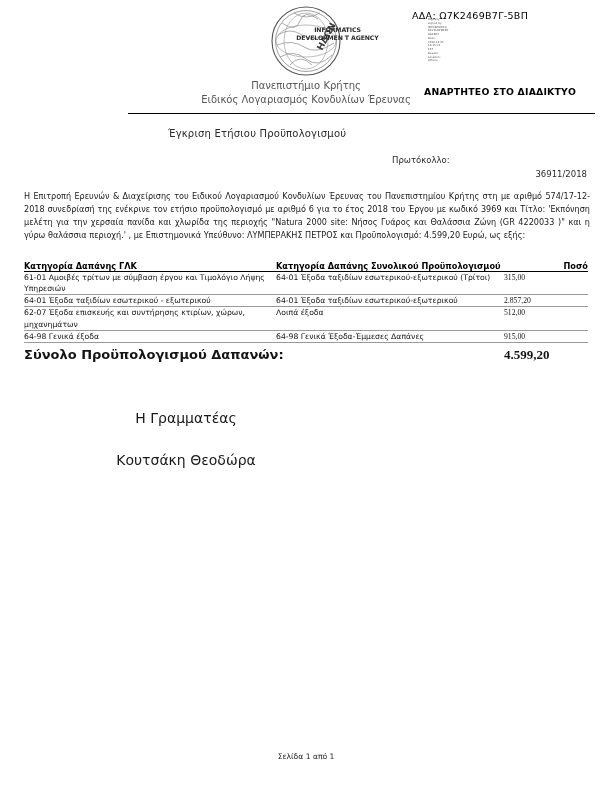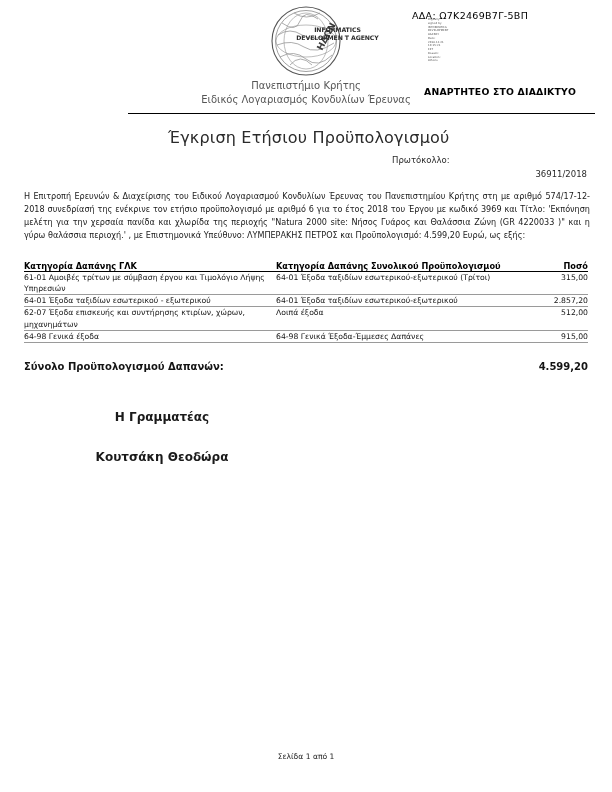--- a/index.html
+++ b/index.html
@@ -91,21 +91,21 @@
     width: 467px;
     height: 1px;
     background: #000000;
   }
 
   
   .doc-title {
     position: absolute;
     left: 168px;
     top: 128px;
-    font-size: 16px;
+    font-size: 10px;
     color: #2a2a2a;
     letter-spacing: 0.2px;
     white-space: nowrap;
   }
 
   .protocol-row {
     position: absolute;
     left: 392px;
     top: 155px;
     width: 195px;
@@ -170,50 +170,49 @@
 
   tbody td {
     font-size: 7.7px;
     line-height: 1.45;
     padding-top: 6px;
     padding-bottom: 6px;
     border-bottom: 0.8px solid #9a9a9a;
     color: #141414;
   }
   tbody td.amt {
-    text-align: right;
-    white-space: nowrap;
+    white-space: nowrap;
+    font-family: Liberation Serif, serif;
   }
   td.cell-mid { padding-right: 6px; }
 
   tr.total-row td {
-    font-size: 10px;
+    font-size: 13px;
     font-weight: bold;
     border-bottom: none;
-    padding-top: 17px;
+    padding-top: 3px;
     padding-bottom: 0;
   }
 
   
   .sig-area {
     position: absolute;
     left: 24px;
     top: 410px;
     width: 564px;
     height: 100px;
   }
   .sig-left {
     position: absolute;
-    left: 48px;
+    left: 72px;
     top: 0;
     width: 180px;
     text-align: center;
-    font-size: 12px;
+    font-size: 14px;
     color: #1a1a1a;
-    font-weight: bold;
   }
   .sig-left .name { margin-top: 26px; display: block; }
 
   .sig-right {
     position: absolute;
     left: 300px;
     top: 0;
     width: 250px;
     text-align: center;
     font-size: 8.4px;

